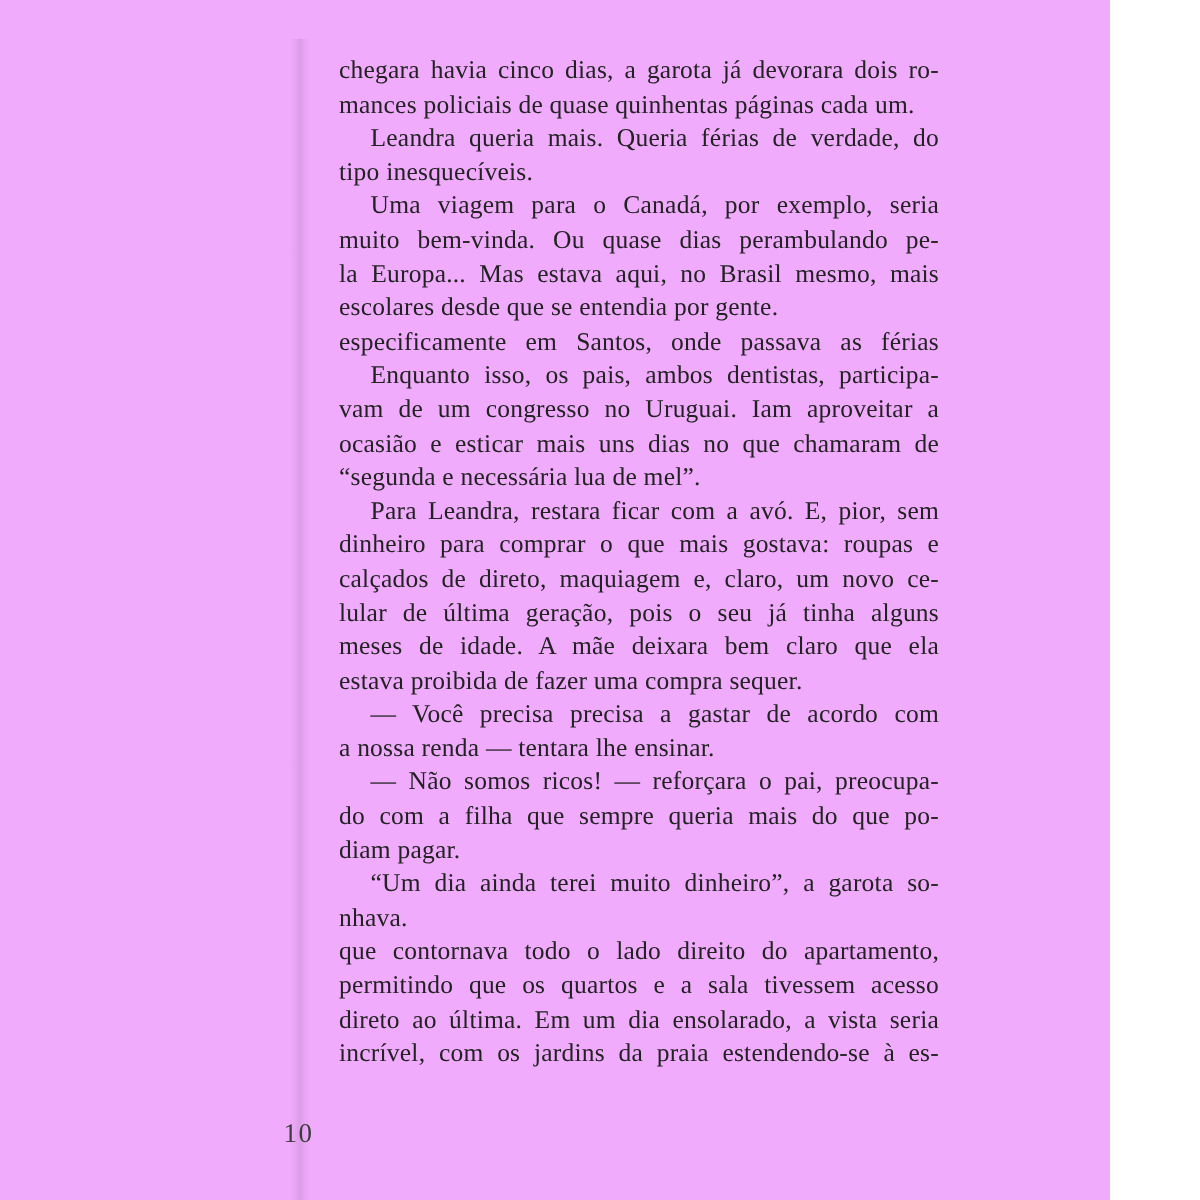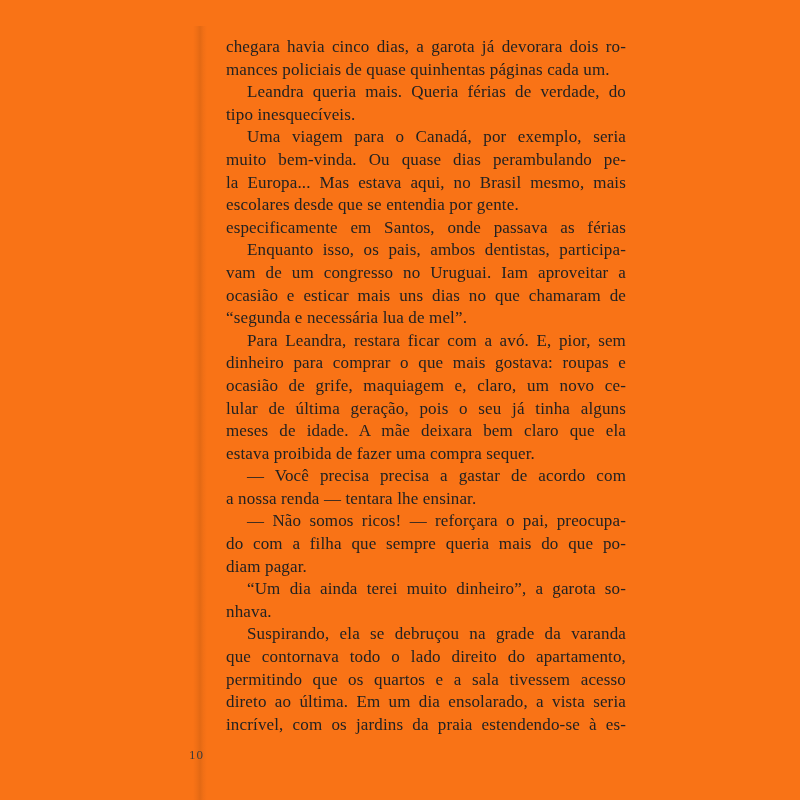--- a/index.html
+++ b/index.html
@@ -2,23 +2,23 @@
 <html><head>
 <meta charset="utf-8">
 <style>
   html, body {
     margin: 0;
     padding: 0;
     background: #ffffff;
   }
   .page {
     position: relative;
-    width: 800px;
+    width: 740px;
     height: 800px;
-    background: #f97316;
+    background: #f0abfc;
     overflow: hidden;
     font-family: "Liberation Serif", serif;
   }
   
   .edge-shadow {
     position: absolute;
     left: 193px;
     top: 26px;
     width: 14px;
     height: 774px;
@@ -47,21 +47,21 @@
   }
   .ln.ind { padding-left: 21px; }
   .ln.end {
     text-align: right;
     text-align-last: left;
   }
   .pagenum {
     position: absolute;
     left: 189px;
     top: 746px;
-    font-size: 13px;
+    font-size: 18px;
     line-height: 18px;
     color: #3c3c3c;
     letter-spacing: 1px;
   }
 </style>
 </head>
 <body>
 
 <div class="page">
   <div class="edge-shadow"></div>
@@ -75,32 +75,31 @@
     <div class="ln">muito bem-vinda. Ou quase dias perambulando pe-</div>
     <div class="ln">la Europa... Mas estava aqui, no Brasil mesmo, mais</div>
     <div class="ln end">escolares desde que se entendia por gente.</div>
     <div class="ln">especificamente em Santos, onde passava as férias</div>
     <div class="ln ind">Enquanto isso, os pais, ambos dentistas, participa-</div>
     <div class="ln">vam de um congresso no Uruguai. Iam aproveitar a</div>
     <div class="ln">ocasião e esticar mais uns dias no que chamaram de</div>
     <div class="ln end">“segunda e necessária lua de mel”.</div>
     <div class="ln ind">Para Leandra, restara ficar com a avó. E, pior, sem</div>
     <div class="ln">dinheiro para comprar o que mais gostava: roupas e</div>
-    <div class="ln">ocasião de grife, maquiagem e, claro, um novo ce-</div>
+    <div class="ln">calçados de direto, maquiagem e, claro, um novo ce-</div>
     <div class="ln">lular de última geração, pois o seu já tinha alguns</div>
     <div class="ln">meses de idade. A mãe deixara bem claro que ela</div>
     <div class="ln end">estava proibida de fazer uma compra sequer.</div>
     <div class="ln ind">— Você precisa precisa a gastar de acordo com</div>
     <div class="ln end">a nossa renda — tentara lhe ensinar.</div>
     <div class="ln ind">— Não somos ricos! — reforçara o pai, preocupa-</div>
     <div class="ln">do com a filha que sempre queria mais do que po-</div>
     <div class="ln end">diam pagar.</div>
     <div class="ln ind">“Um dia ainda terei muito dinheiro”, a garota so-</div>
     <div class="ln end">nhava.</div>
-    <div class="ln ind">Suspirando, ela se debruçou na grade da varanda</div>
     <div class="ln">que contornava todo o lado direito do apartamento,</div>
     <div class="ln">permitindo que os quartos e a sala tivessem acesso</div>
     <div class="ln">direto ao última. Em um dia ensolarado, a vista seria</div>
     <div class="ln">incrível, com os jardins da praia estendendo-se à es-</div>
   </div>
 
   <div class="pagenum">10</div>
 </div>
 
 </body></html>

